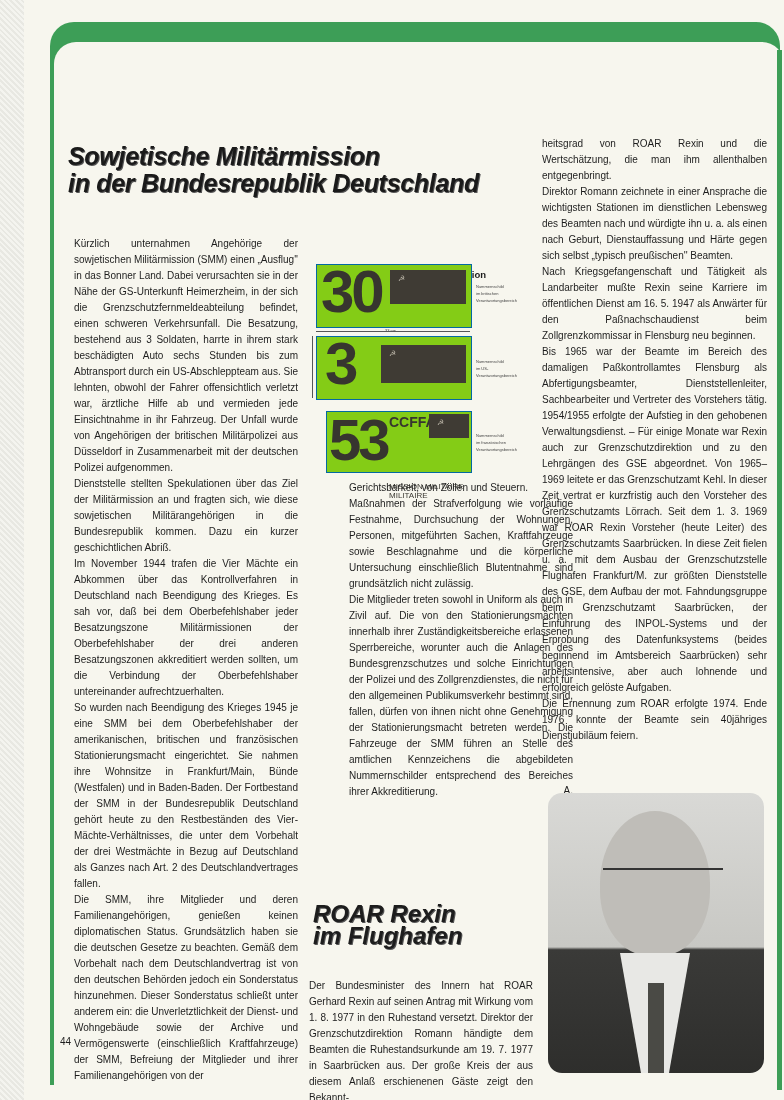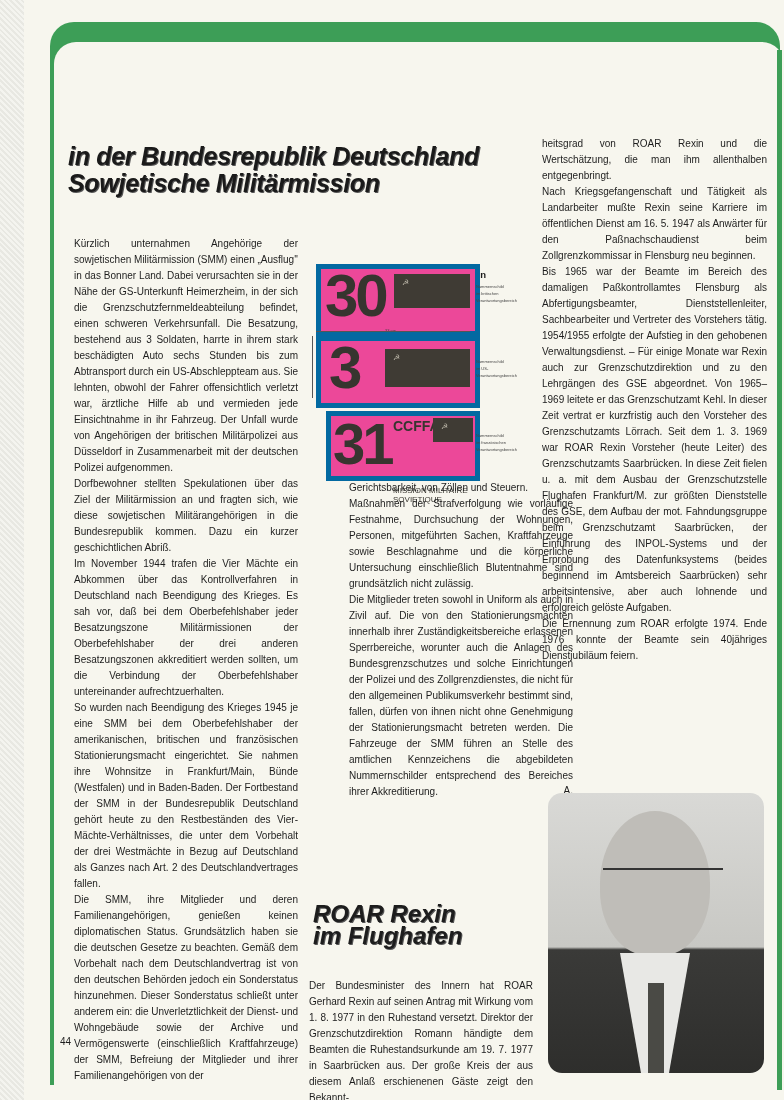--- a/index.html
+++ b/index.html
@@ -11,21 +11,21 @@
   .frame-right{position:absolute;left:777px;top:50px;width:5px;height:1040px;background:#3d9e57;}
   .title{position:absolute;left:68px;top:143px;font-weight:bold;font-style:italic;font-size:25px;line-height:27px;color:#1a1a1a;letter-spacing:-0.3px;text-shadow:1px 1px 0 #555;}
   .col{position:absolute;font-size:10px;line-height:16px;text-align:justify;}
   .col p{margin:0;}
   .c1{left:74px;top:236px;width:224px;}
   .c2{left:309px;top:848px;width:224px;}
   .c2a{left:301px;top:508px;width:224px;margin-left:48px;}
   .c3{left:542px;top:136px;width:225px;}
   .h2{position:absolute;left:313px;top:903px;font-weight:bold;font-style:italic;font-size:24px;line-height:22px;text-shadow:1px 1px 0 #555;}
   .fig-title{position:absolute;left:362px;top:229px;font-size:9.5px;font-weight:bold;margin-top:40px;}
-  .plate{position:absolute;background:#ec4899;border:5px solid #0369a1;}
+  .plate{position:absolute;background:#84cc16;border:1px solid #0369a1;}
   .plate .num{position:absolute;font-family:"Liberation Sans",sans-serif;font-weight:bold;color:#37352f;letter-spacing:-3px;}
   .plate .flag{position:absolute;background:#3f3b34;}
   .plate .flag .hs{position:absolute;left:8px;top:4px;color:#b9b4a6;font-size:8px;}
   .plate .cap{position:absolute;color:#3a3832;font-size:7px;text-align:left;margin-top:40px;}
   .side{position:absolute;left:476px;font-size:4px;line-height:7px;color:#444;}
   .dim{position:absolute;font-size:4px;color:#444;}
   .photo{position:absolute;left:548px;top:793px;width:216px;height:280px;border-radius:14px;background:linear-gradient(180deg,#d9d9d6 0%,#c8c8c4 55%,#3a3a38 56%,#2e2e2c 100%);overflow:hidden;}
   .pageno{position:absolute;left:60px;top:1036px;font-size:10px;}
   .photo .head{position:absolute;left:52px;top:18px;width:110px;height:145px;border-radius:50% 50% 45% 45%;background:#bfbdb8;}
   .photo .collar{position:absolute;left:72px;top:160px;width:70px;height:120px;background:#e8e8e5;clip-path:polygon(0 0,100% 0,70% 100%,30% 100%);}
@@ -35,27 +35,27 @@
 </head>
 <body>
 
 <div class="leftstrip"></div>
 <div class="frame-top"></div>
 <div class="frame-inner"></div>
 <div class="frame-left"></div>
 <div class="frame-right"></div>
 
 <div class="title">
+  <div>Sowjetische Militärmission</div>
   <div>in der Bundesrepublik Deutschland</div>
-  <div>Sowjetische Militärmission</div>
 </div>
 
 <div class="col c1">
   <p>Kürzlich unternahmen Angehörige der sowjetischen Militärmission (SMM) einen „Ausflug'' in das Bonner Land. Dabei verursachten sie in der Nähe der GS-Unterkunft Heimerzheim, in der sich die Grenzschutzfernmeldeabteilung befindet, einen schweren Verkehrsunfall. Die Besatzung, bestehend aus 3 Soldaten, harrte in ihrem stark beschädigten Auto sechs Stunden bis zum Abtransport durch ein US-Abschleppteam aus. Sie lehnten, obwohl der Fahrer offensichtlich verletzt war, ärztliche Hilfe ab und vermieden jede Einsichtnahme in ihr Fahrzeug. Der Unfall wurde von Angehörigen der britischen Militärpolizei aus Düsseldorf in Zusammenarbeit mit der deutschen Polizei aufgenommen.</p>
-  <p>Dorfbewohner stellten Spekulationen über das Ziel der Militärmission an und fragten sich, wie diese sowjetischen Militärangehörigen in die Bundesrepublik kommen. Dazu ein kurzer geschichtlichen Abriß.</p>
+  <p>Dienststelle stellten Spekulationen über das Ziel der Militärmission an und fragten sich, wie diese sowjetischen Militärangehörigen in die Bundesrepublik kommen. Dazu ein kurzer geschichtlichen Abriß.</p>
   <p>Im November 1944 trafen die Vier Mächte ein Abkommen über das Kontrollverfahren in Deutschland nach Beendigung des Krieges. Es sah vor, daß bei dem Oberbefehlshaber jeder Besatzungszone Militärmissionen der Oberbefehlshaber der drei anderen Besatzungszonen akkreditiert werden sollten, um die Verbindung der Oberbefehlshaber untereinander aufrechtzuerhalten.</p>
   <p>So wurden nach Beendigung des Krieges 1945 je eine SMM bei dem Oberbefehlshaber der amerikanischen, britischen und französischen Stationierungsmacht eingerichtet. Sie nahmen ihre Wohnsitze in Frankfurt/Main, Bünde (Westfalen) und in Baden-Baden. Der Fortbestand der SMM in der Bundesrepublik Deutschland gehört heute zu den Restbeständen des Vier-Mächte-Verhältnisses, die unter dem Vorbehalt der drei Westmächte in Bezug auf Deutschland als Ganzes nach Art. 2 des Deutschlandvertrages fallen.</p>
   <p>Die SMM, ihre Mitglieder und deren Familienangehörigen, genießen keinen diplomatischen Status. Grundsätzlich haben sie die deutschen Gesetze zu beachten. Gemäß dem Vorbehalt nach dem Deutschlandvertrag ist von den deutschen Behörden jedoch ein Sonderstatus hinzunehmen. Dieser Sonderstatus schließt unter anderem ein: die Unverletztlichkeit der Dienst- und Wohngebäude sowie der Archive und Vermögenswerte (einschließlich Kraftfahrzeuge) der SMM, Befreiung der Mitglieder und ihrer Familienangehörigen von der</p>
 </div>
 
 <div class="fig-title">Sowjetische Militär-Mission</div>
 
 <div class="plate" style="left:316px;top:264px;width:154px;height:62px;">
   <span class="num" style="left:4px;top:-8px;font-size:60px;">30</span>
   <div class="flag" style="left:73px;top:5px;width:76px;height:34px;">
@@ -82,28 +82,28 @@
   <div class="cap" style="left:60px;top:50px;width:94px;font-size:6px;">SOVIET MILITARY MISSION USAREUR</div>
 </div>
 <div style="position:absolute;left:312px;top:336px;width:1px;height:62px;background:#555;"></div>
 <div class="side" style="top:358px;">
   <div>Nummernschild</div>
   <div>im US-</div>
   <div>Verantwortungsbereich</div>
 </div>
 
 <div class="plate" style="left:326px;top:411px;width:144px;height:60px;">
-  <span class="num" style="left:2px;top:-6px;font-size:58px;">31</span>
+  <span class="num" style="left:2px;top:-6px;font-size:58px;">53</span>
   <span style="position:absolute;left:62px;top:2px;font-size:14px;color:#37352f;font-weight:bold;">CCFFA</span>
   <div class="flag" style="left:102px;top:2px;width:40px;height:24px;">
       <span class="hs">☭</span>
     </div>
   <div class="cap" style="left:62px;top:30px;width:80px;font-size:8px;">
     <div>MISSION MILITAIRE</div>
-    <div>SOVIETIQUE</div>
+    <div>MILITAIRE</div>
   </div>
 </div>
 <div class="side" style="top:432px;">
   <div>Nummernschild</div>
   <div>im französischen</div>
   <div>Verantwortungsbereich</div>
 </div>
 
 <div class="col c2a" style="top:480px;">
   <p>Gerichtsbarkeit, von Zöllen und Steuern.</p>
@@ -116,20 +116,21 @@
   <div>ROAR Rexin</div>
   <div>im Flughafen</div>
 </div>
 
 <div class="col c2" style="top:978px;">
   <p>Der Bundesminister des Innern hat ROAR Gerhard Rexin auf seinen Antrag mit Wirkung vom 1. 8. 1977 in den Ruhestand versetzt. Direktor der Grenzschutzdirektion Romann händigte dem Beamten die Ruhestandsurkunde am 19. 7. 1977 in Saarbrücken aus. Der große Kreis der aus diesem Anlaß erschienenen Gäste zeigt den Bekannt-</p>
 </div>
 
 <div class="col c3">
   <p>heitsgrad von ROAR Rexin und die Wertschätzung, die man ihm allenthalben entgegenbringt.</p>
+  <p>Direktor Romann zeichnete in einer Ansprache die wichtigsten Stationen im dienstlichen Lebensweg des Beamten nach und würdigte ihn u. a. als einen nach Geburt, Dienstauffassung und Härte gegen sich selbst „typisch preußischen'' Beamten.</p>
   <p>Nach Kriegsgefangenschaft und Tätigkeit als Landarbeiter mußte Rexin seine Karriere im öffentlichen Dienst am 16. 5. 1947 als Anwärter für den Paßnachschaudienst beim Zollgrenzkommissar in Flensburg neu beginnen.</p>
   <p>Bis 1965 war der Beamte im Bereich des damaligen Paßkontrollamtes Flensburg als Abfertigungsbeamter, Dienststellenleiter, Sachbearbeiter und Vertreter des Vorstehers tätig. 1954/1955 erfolgte der Aufstieg in den gehobenen Verwaltungsdienst. – Für einige Monate war Rexin auch zur Grenzschutzdirektion und zu den Lehrgängen des GSE abgeordnet. Von 1965–1969 leitete er das Grenzschutzamt Kehl. In dieser Zeit vertrat er kurzfristig auch den Vorsteher des Grenzschutzamts Lörrach. Seit dem 1. 3. 1969 war ROAR Rexin Vorsteher (heute Leiter) des Grenzschutzamts Saarbrücken. In diese Zeit fielen u. a. mit dem Ausbau der Grenzschutzstelle Flughafen Frankfurt/M. zur größten Dienststelle des GSE, dem Aufbau der mot. Fahndungsgruppe beim Grenzschutzamt Saarbrücken, der Einführung des INPOL-Systems und der Erprobung des Datenfunksystems (beides beginnend im Amtsbereich Saarbrücken) sehr arbeitsintensive, aber auch lohnende und erfolgreich gelöste Aufgaben.</p>
   <p>Die Ernennung zum ROAR erfolgte 1974. Ende 1976 konnte der Beamte sein 40jähriges Dienstjubiläum feiern.</p>
 </div>
 
 <div class="photo">
   <div class="head"></div>
   <div class="glasses"></div>
   <div class="collar"></div>
   <div class="tie"></div>

